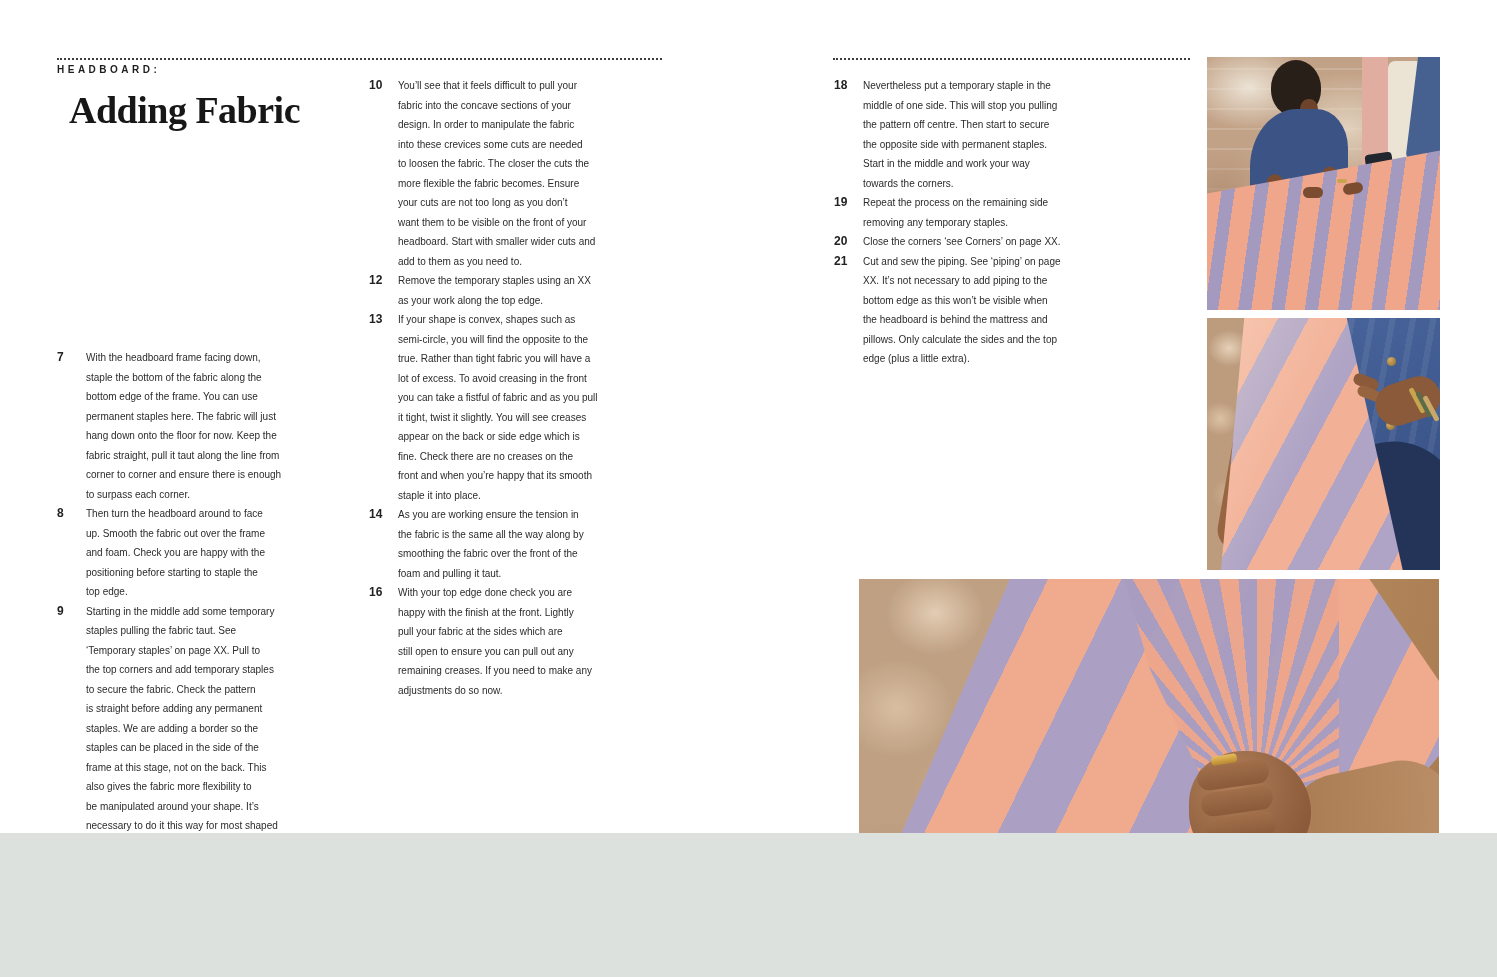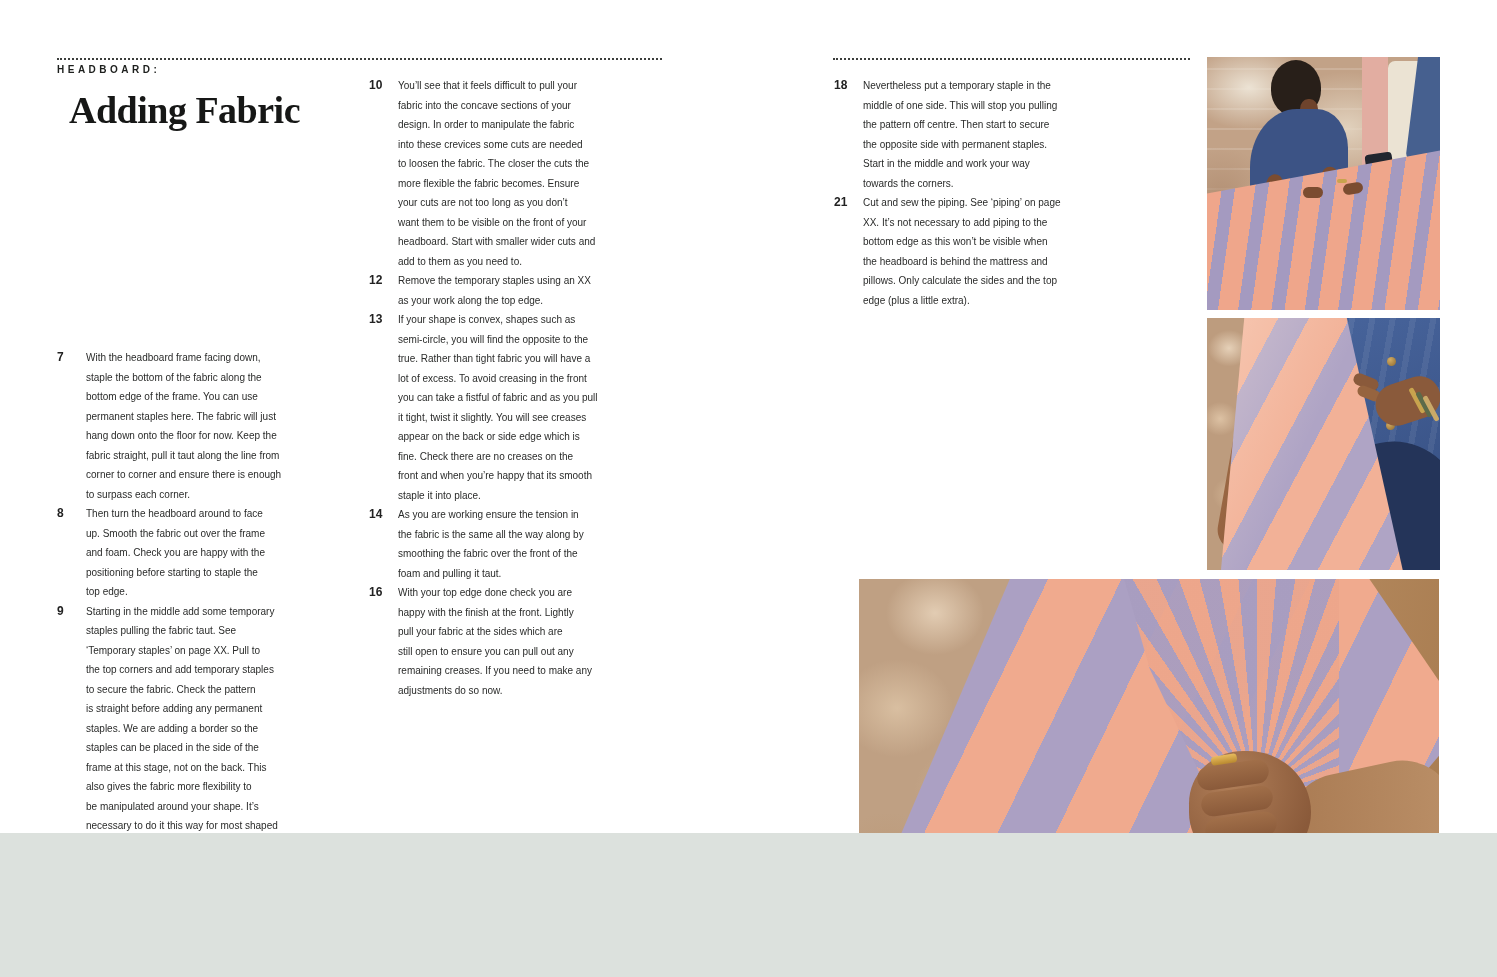--- a/index.html
+++ b/index.html
@@ -222,20 +222,29 @@
     <div class="step">
       <span class="num">18</span>
       <span class="txt">Nevertheless put a temporary staple in the
 middle of one side. This will stop you pulling
 the pattern off centre. Then start to secure
 the opposite side with permanent staples.
 Start in the middle and work your way
 towards the corners.</span>
     </div>
     <div class="step">
+      <span class="num">19</span>
+      <span class="txt">Repeat the process on the remaining side
+removing any temporary staples.</span>
+    </div>
+    <div class="step">
+      <span class="num">20</span>
+      <span class="txt">Close the corners ‘see Corners’ on page XX.</span>
+    </div>
+    <div class="step">
       <span class="num">21</span>
       <span class="txt">Cut and sew the piping. See ‘piping’ on page
 XX. It’s not necessary to add piping to the
 bottom edge as this won’t be visible when
 the headboard is behind the mattress and
 pillows. Only calculate the sides and the top
 edge (plus a little extra).</span>
     </div>
   </div>
 

